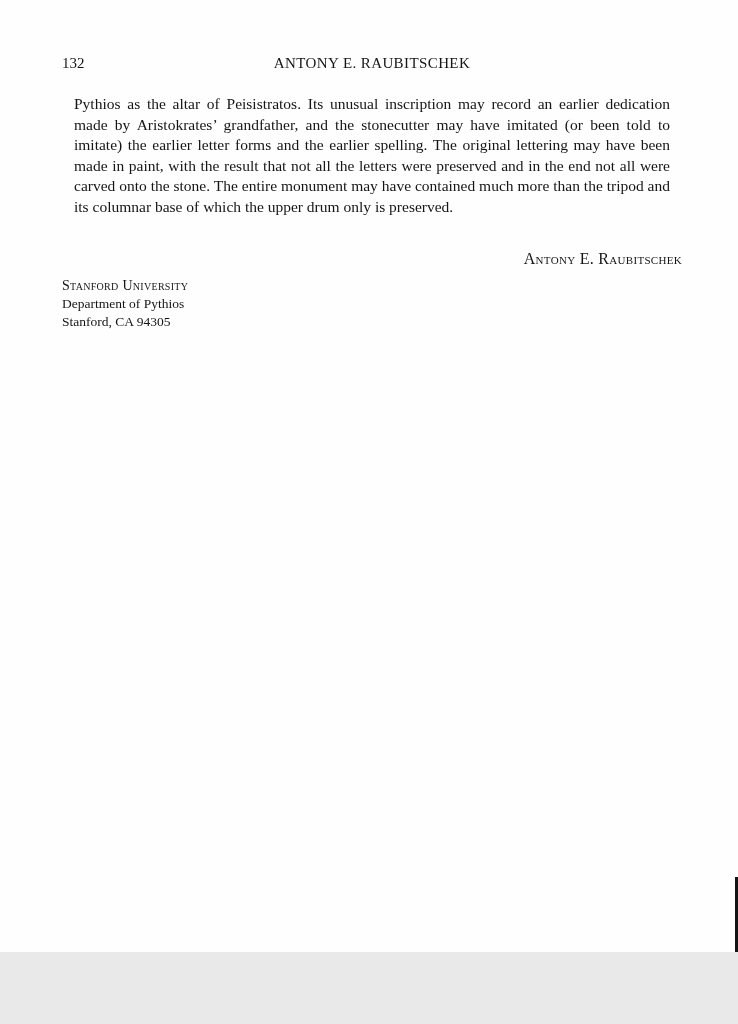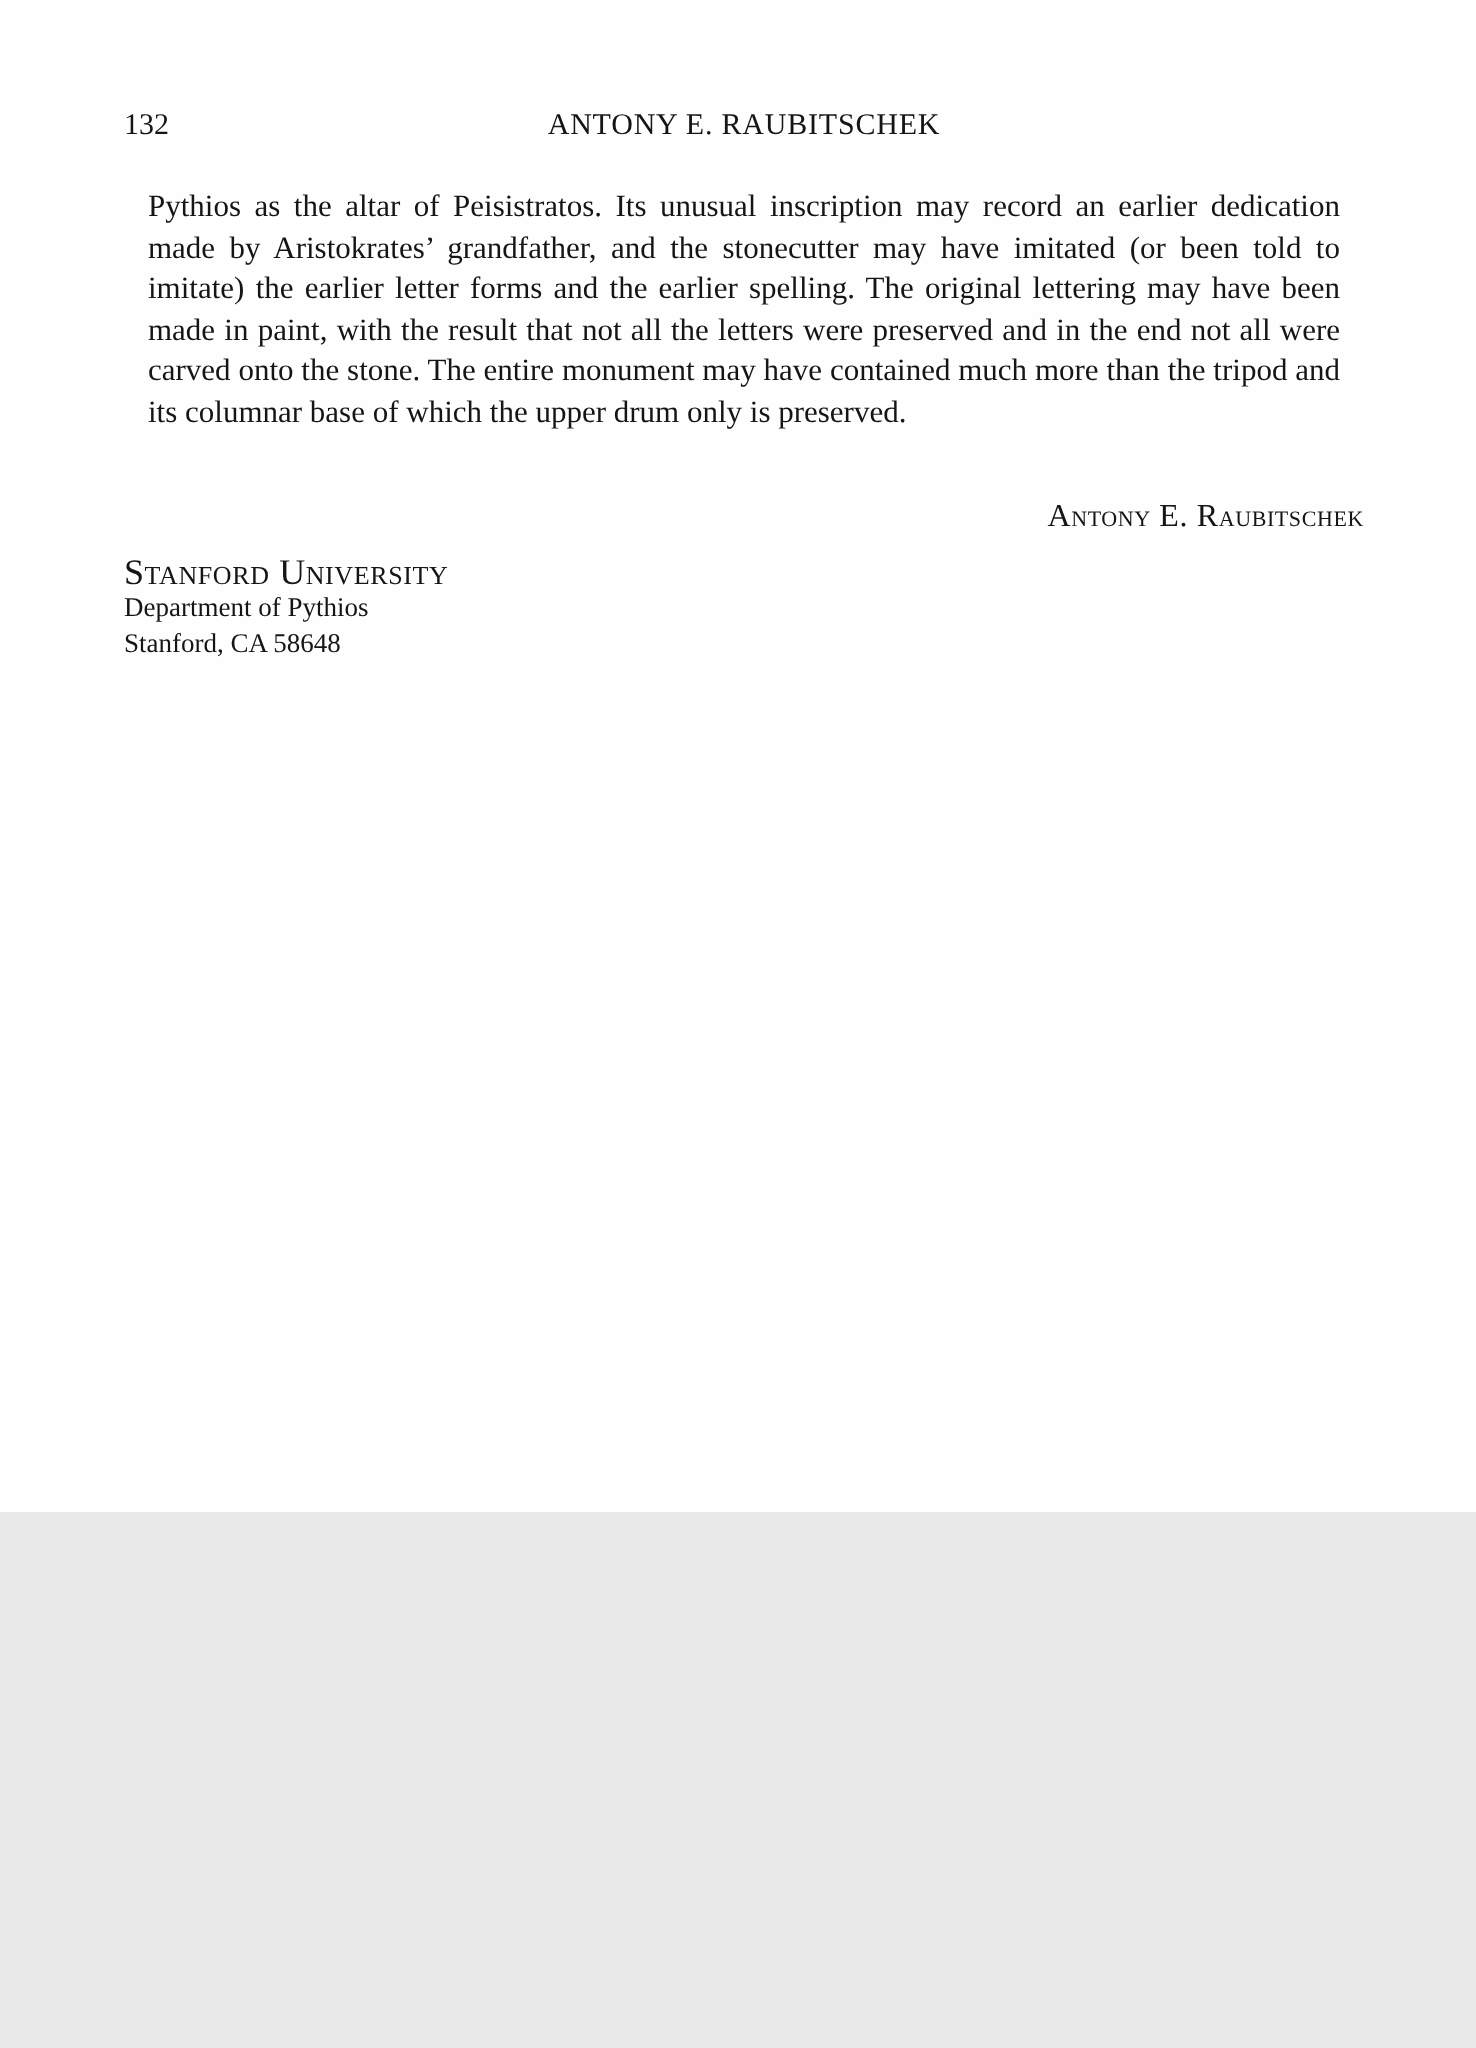--- a/index.html
+++ b/index.html
@@ -3,21 +3,21 @@
 <meta charset="utf-8">
 <style>
   html, body {
     margin: 0;
     padding: 0;
     background: #e9e9e9;
   }
   .page {
     position: relative;
     width: 738px;
-    height: 756px;
+    height: 952px;
     margin: 0 auto;
     background: #fefefe;
     color: #151515;
     font-family: "Liberation Serif", "DejaVu Serif", serif;
     box-sizing: border-box;
     padding: 54px 56px 0 62px;
     overflow: hidden;
   }
   .running-head {
     position: relative;
@@ -60,21 +60,21 @@
   .affiliation {
     margin-top: 9px;
     font-style: normal;
     font-size: 13.5px;
     line-height: 18px;
   }
   .aff-line { margin: 0; }
   .smallcaps {
     font-variant: small-caps;
     letter-spacing: 0.3px;
-    font-size: 18px;
+    font-size: 14px;
   }
   .scan-artifact {
     position: absolute;
     right: 0;
     top: 877px;
     width: 3px;
     height: 147px;
     background: #141414;
   }
 </style>
@@ -90,18 +90,18 @@
 
   <main class="body-text">
     <p class="para">Pythios as the altar of Peisistratos. Its unusual inscription may record an earlier dedication made by Aristokrates’ grandfather, and the stonecutter may have imitated (or been told to imitate) the earlier letter forms and the earlier spelling. The original lettering may have been made in paint, with the result that not all the letters were preserved and in the end not all were carved onto the stone. The entire monument may have contained much more than the tripod and its columnar base of which the upper drum only is preserved.</p>
   </main>
 
   <div class="signature">Antony E. Raubitschek</div>
 
   <address class="affiliation">
     <div class="aff-line smallcaps">Stanford University</div>
     <div class="aff-line">Department of Pythios</div>
-    <div class="aff-line">Stanford, CA 58648</div>
+    <div class="aff-line">Stanford, CA 94305</div>
   </address>
 
   <div class="scan-artifact"></div>
 
 </div>
 
 </body></html>

